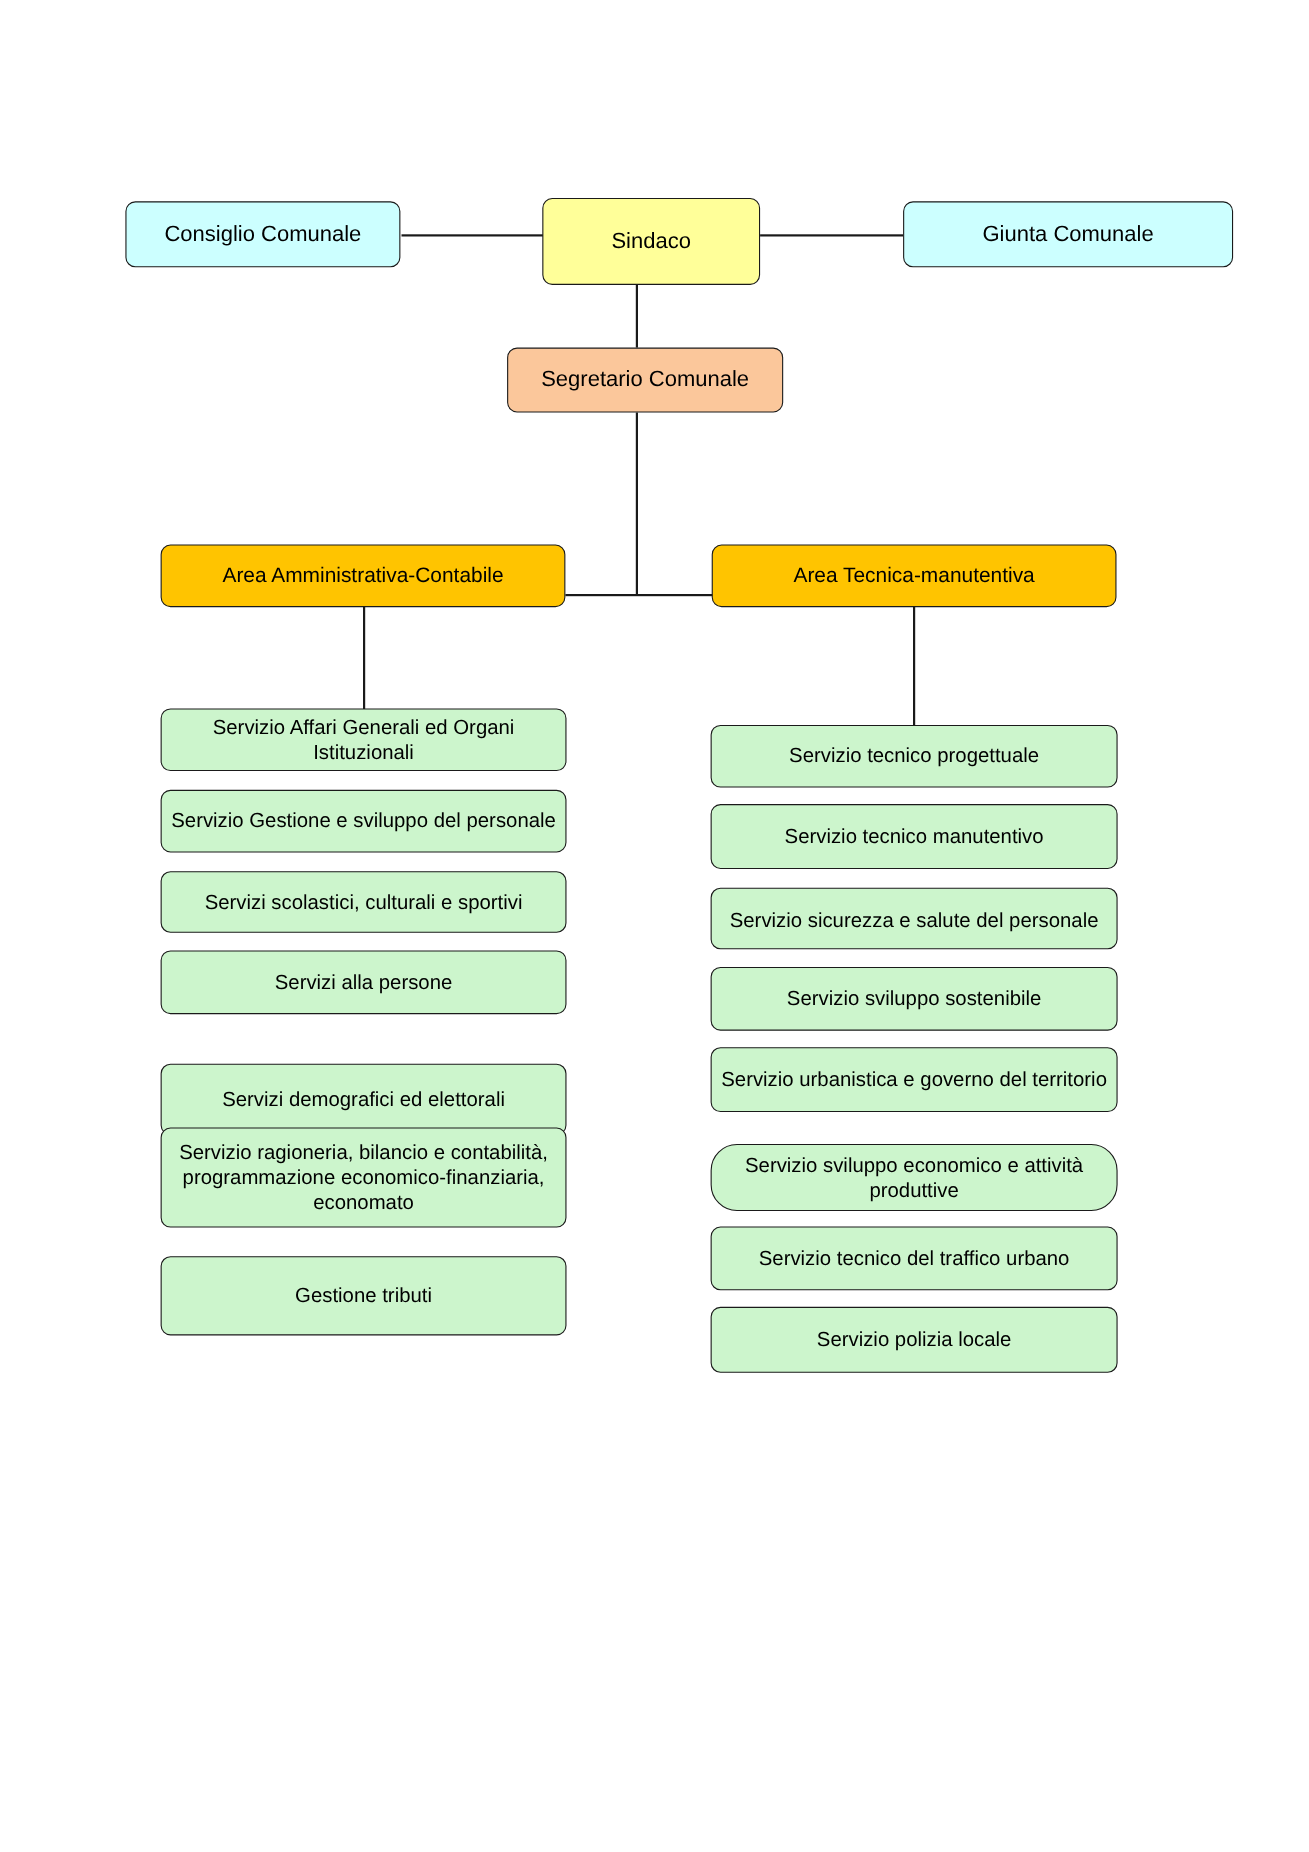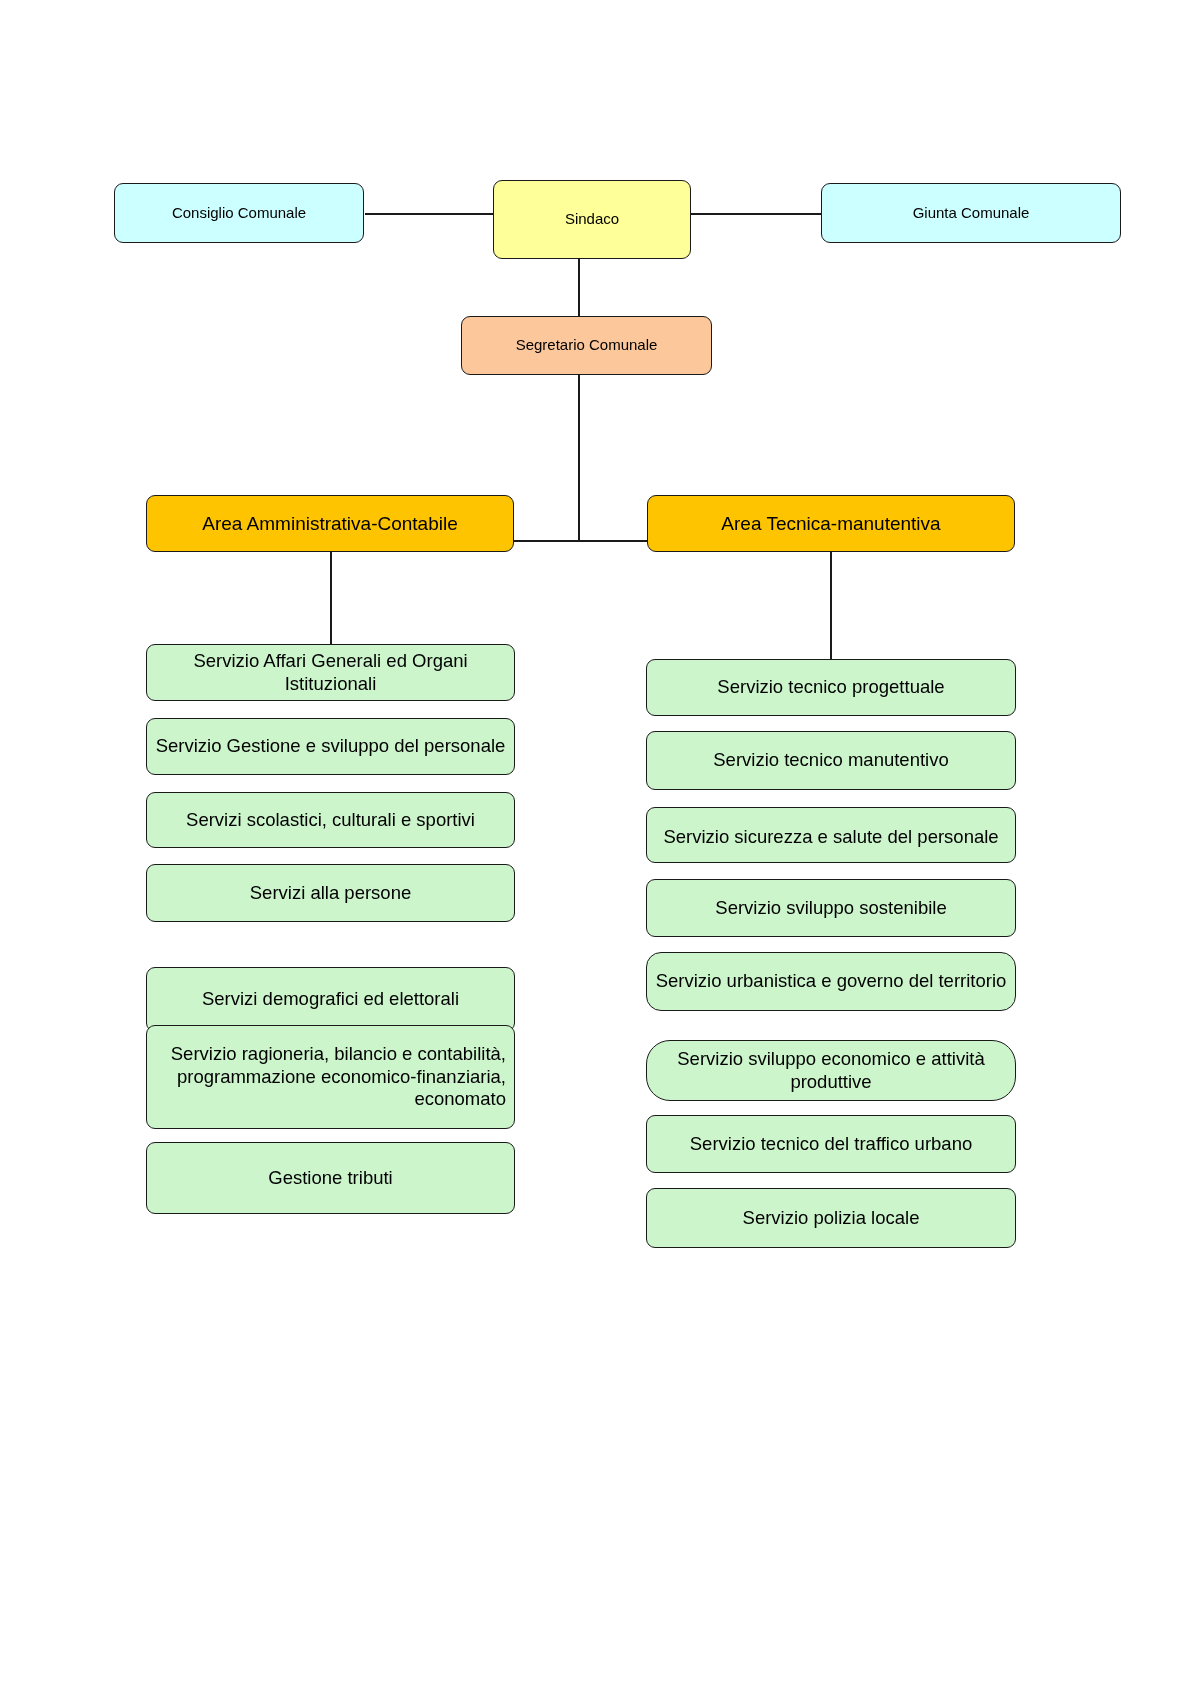--- a/index.html
+++ b/index.html
@@ -34,21 +34,21 @@
   .node span {
     display: block;
     width: 100%;
   }
   .n-cyan   { background: #ccffff; }
   .n-yellow { background: #ffff99; }
   .n-peach  { background: #fbc79b; }
   .n-gold   { background: #ffc400; }
   .n-green  { background: #ccf5cc; }
 
-  .t-top    { font-size: 15px; }
+  .t-top    { font-size: 20px; }
   .t-area   { font-size: 19px; }
   .t-serv   { font-size: 18.5px; }
 
   .line {
     position: absolute;
     background: #1a1a1a;
     z-index: 1;
   }
   .line.h { height: 1.6px; }
   .line.v { width: 1.6px; }
@@ -109,21 +109,21 @@
   </div>
 
   <div class="node n-green t-serv" style="left:146px; top:864px; width:369px; height:58px;">
     <span>Servizi alla persone</span>
   </div>
 
   <div class="node n-green t-serv" style="left:146px; top:939px; width:369px; height:65px;margin-top:28px;">
     <span>Servizi demografici ed elettorali</span>
   </div>
 
-  <div class="node n-green t-serv" style="left:146px; top:1025px; width:369px; height:104px;text-align:right;">
+  <div class="node n-green t-serv" style="left:146px; top:1025px; width:369px; height:91px;">
     <span>Servizio ragioneria, bilancio e contabilità, programmazione economico-finanziaria, economato</span>
   </div>
 
   <div class="node n-green t-serv" style="left:146px; top:1142px; width:369px; height:72px;">
     <span>Gestione tributi</span>
   </div>
 
   <div class="node n-green t-serv" style="left:646px; top:659px; width:370px; height:57px;">
     <span>Servizio tecnico progettuale</span>
   </div>
@@ -133,21 +133,21 @@
   </div>
 
   <div class="node n-green t-serv clip-bottom" style="left:646px; top:807px; width:370px; height:56px;">
     <span>Servizio sicurezza e salute del personale</span>
   </div>
 
   <div class="node n-green t-serv" style="left:646px; top:879px; width:370px; height:58px;">
     <span>Servizio sviluppo sostenibile</span>
   </div>
 
-  <div class="node n-green t-serv" style="left:646px; top:952px; width:370px; height:59px;border-radius:15px;">
+  <div class="node n-green t-serv" style="left:646px; top:952px; width:370px; height:59px;">
     <span>Servizio urbanistica e governo del territorio</span>
   </div>
 
   <div class="node n-green t-serv" style="left:646px; top:1040px; width:370px; height:61px;border-radius:24px;">
     <span>Servizio sviluppo economico e attività produttive</span>
   </div>
 
   <div class="node n-green t-serv" style="left:646px; top:1115px; width:370px; height:58px;">
     <span>Servizio tecnico del traffico urbano</span>
   </div>

